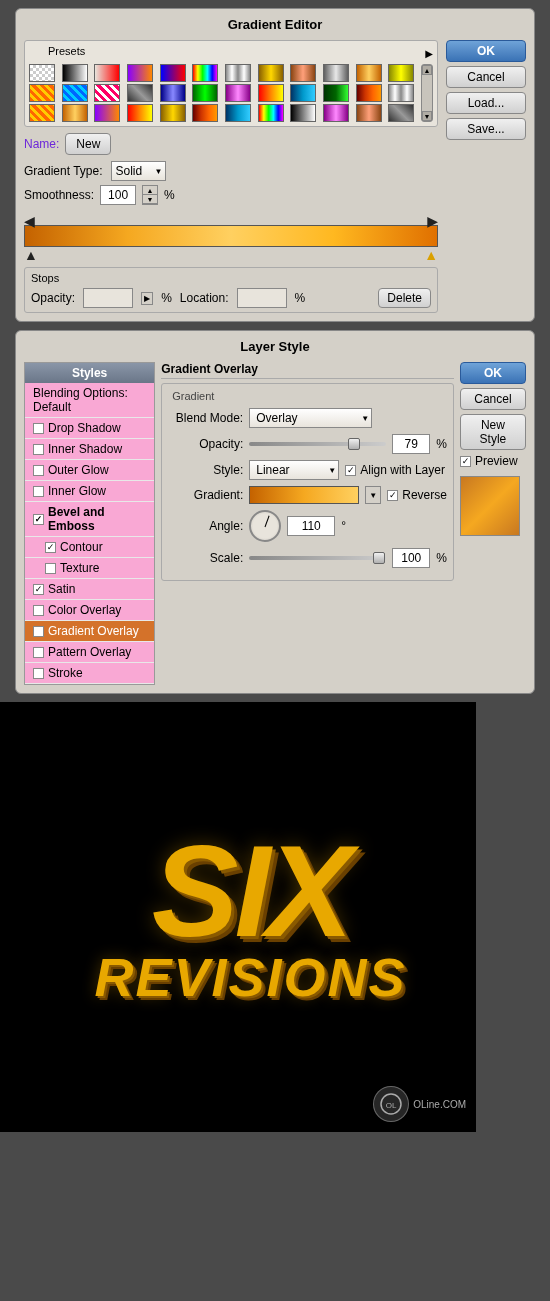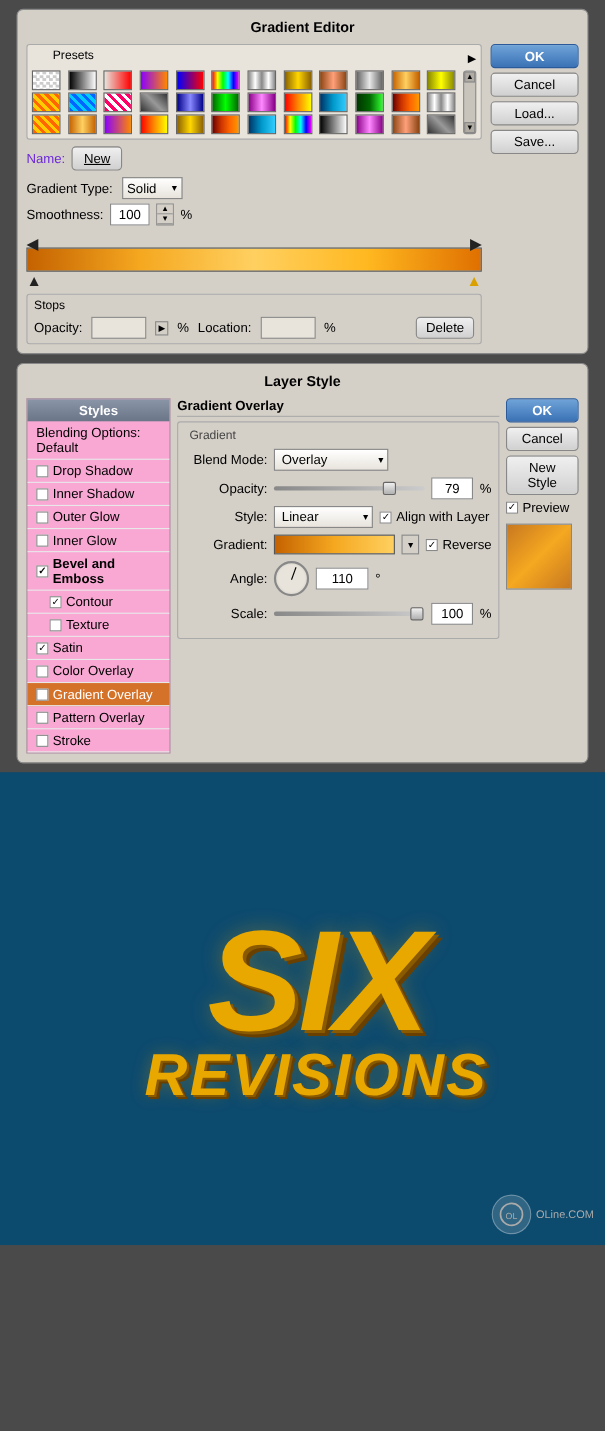--- a/index.html
+++ b/index.html
@@ -126,21 +126,20 @@
       font-size: 12px;
       background: #fff;
     }
     .new-button {
       background: linear-gradient(to bottom, #f0f0f0, #d0d0d0);
       border: 1px solid #888;
       border-radius: 4px;
       padding: 3px 10px;
       font-size: 12px;
       cursor: pointer;
-      text-decoration: underline;
     }
 
     
     .gradient-type-row {
       display: flex;
       align-items: center;
       gap: 8px;
       margin-bottom: 4px;
     }
     .select-box {
@@ -334,21 +333,21 @@
       font-size: 12px;
       color: #000;
       width: 75px;
       text-align: right;
     }
     .blend-select {
       border: 1px solid #888;
       background: linear-gradient(to bottom, #fff, #e8e4dc);
       padding: 2px 18px 2px 6px;
       font-size: 12px;
-      width: 104px;
+      width: 123px;
       appearance: none;
       -webkit-appearance: none;
       cursor: pointer;
     }
     .slider-track {
       flex: 1;
       height: 4px;
       background: linear-gradient(to right, #888, #ccc);
       border-radius: 2px;
       position: relative;
@@ -438,22 +437,22 @@
     .preview-box {
       width: 60px;
       height: 60px;
       background: linear-gradient(135deg, #c87820, #f5a820, #c87820);
       border: 1px solid #888;
       margin-top: 4px;
     }
 
     
     .bottom-section {
-      background: #0c4a6e;
-      width: 550px;
+      background: #000000;
+      width: 476px;
       min-height: 430px;
       display: flex;
       flex-direction: column;
       align-items: center;
       justify-content: center;
       position: relative;
       overflow: hidden;
       padding-left: 25px;
     }
     .six-text {

